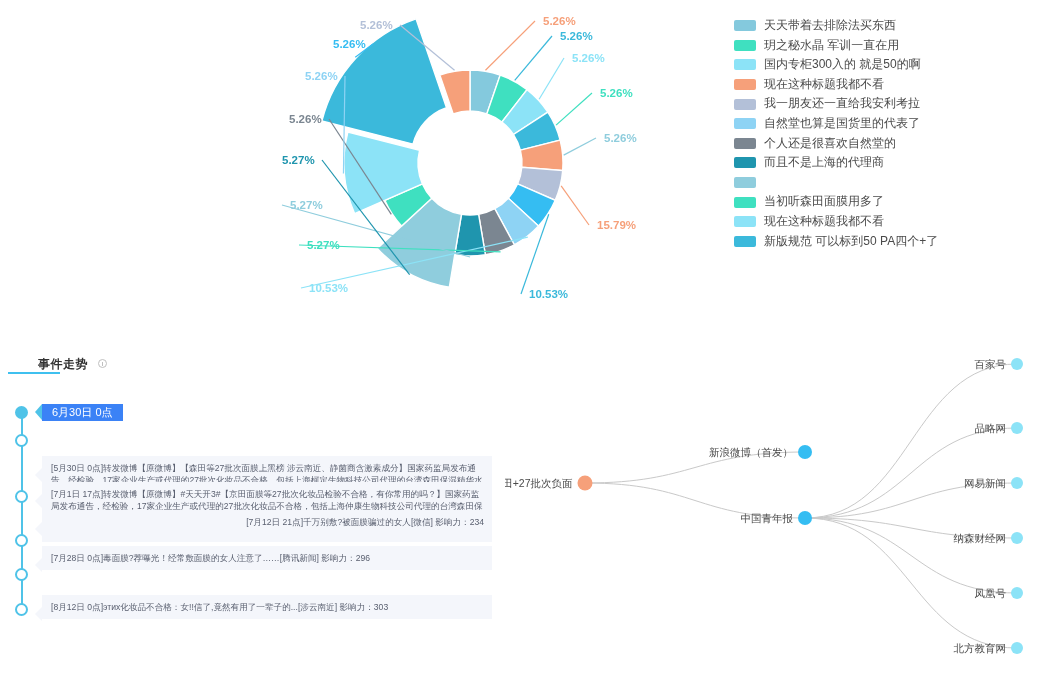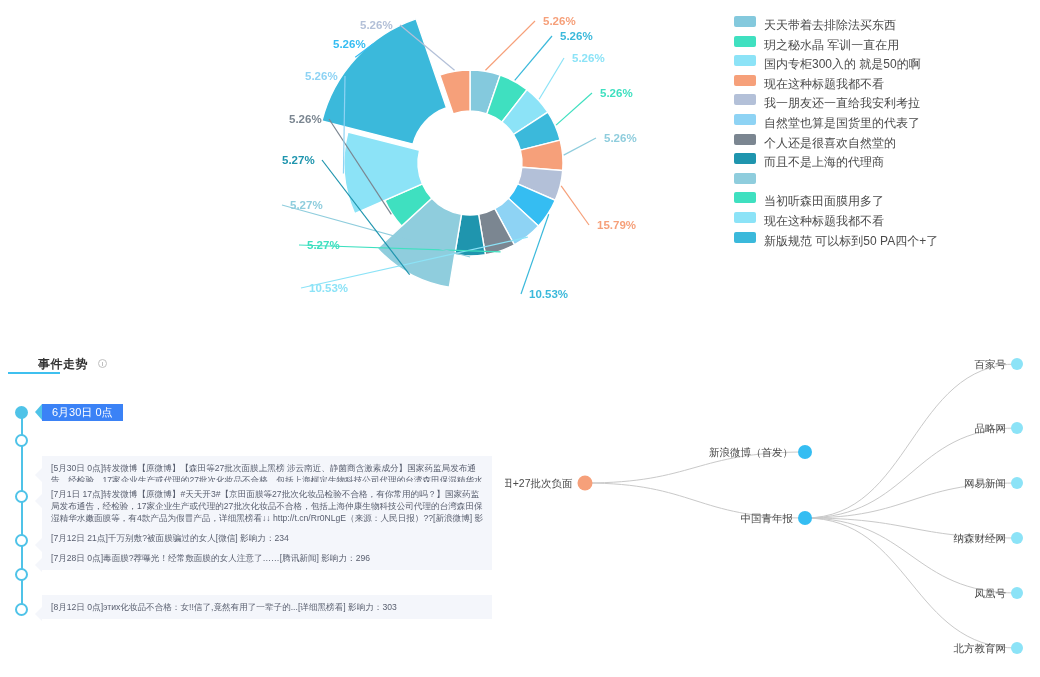--- a/index.html
+++ b/index.html
@@ -22,21 +22,21 @@
 
   .pct-label { font-size: 11.5px; font-weight: 700; }
   .leader { fill:none; stroke-width: 1.2; }
 
   
   #legend {
     position: absolute; left: 722px; top: 16px;
     width: 312px;
   }
   .legend-row {
-    display: flex; 
+    display: flex; align-items: center;
     height: 19.6px;
     padding-left: 12px;
   }
   .legend-swatch {
     width: 22px; height: 11px;
     border-radius: 2px;
     flex: 0 0 auto;
     margin-right: 8px;
   }
   .legend-text {
@@ -268,25 +268,25 @@
     <div id="tl-underline"></div>
     <div id="tl-body">
       <div id="tl-rail" style="height: 203px; top: 34px;"></div>
       <div id="tl-items">
           <div class="tl-badge" style="top: 26px;">6月30日 0点</div>
           <div class="tl-dot" style="top: 28px;"></div>
           <div class="tl-card" style="top: 56px; min-height: 52px; margin-top: 22px;"><span>[5月30日 0点]转发微博【原微博】【森田等27批次面膜上黑榜 涉云南近、静菌商含激素成分】国家药监局发布通告，经检验，17家企业生产或代理的27批次化妆品不合格，包括上海柯定生物科技公司代理的台湾森田保湿精华水嫩面膜等，有4款产品为假冒产品，其中，森田保湿精华水嫩面膜菌落和酵母菌不合格，沁颜芯醉润?更济草萃透沁润补水面膜 ??[新浪微博]</span><span> 影响力：</span><span>427</span></div>
           <div class="tl-dot hollow" style="top: 56px;"></div>
           <div class="tl-card" style="top: 104px; min-height: 40px;"><span>[7月1日 17点]转发微博【原微博】#天天开3#【京田面膜等27批次化妆品检验不合格，有你常用的吗？】国家药监局发布通告，经检验，17家企业生产或代理的27批次化妆品不合格，包括上海仲康生物科技公司代理的台湾森田保湿精华水嫩面膜等，有4款产品为假冒产品，详细黑榜看↓↓ http://t.cn/Rr0NLgE（来源：人民日报）??[新浪微博]</span><span> 影响力：</span><span>310</span></div>
           <div class="tl-dot hollow" style="top: 112px;"></div>
-          <div class="tl-card" style="top: 148px; min-height: 18px;"><span>[7月12日 21点]千万别敷?被面膜骗过的女人[微信]</span><span> 影响力：</span><span>234</span></div>
+          <div class="tl-card" style="top: 132px; min-height: 18px; text-align: right;"><span>[7月12日 21点]千万别敷?被面膜骗过的女人[微信]</span><span> 影响力：</span><span>234</span></div>
           <div class="tl-dot hollow" style="top: 156px;"></div>
           <div class="tl-card" style="top: 168px; min-height: 18px;"><span>[7月28日 0点]毒面膜?荐曝光！经常敷面膜的女人注意了……[腾讯新闻]</span><span> 影响力：</span><span>296</span></div>
           <div class="tl-dot hollow" style="top: 190px;"></div>
-          <div class="tl-card" style="top: 217px; min-height: 18px;"><span>[8月12日 0点]этих化妆品不合格：女!!信了,竟然有用了一辈子的...[详细黑榜看]</span><span> 影响力：</span><span>303</span></div>
+          <div class="tl-card" style="top: 217px; min-height: 18px;"><span>[8月12日 0点]этих化妆品不合格：女!!信了,竟然有用了一辈子的...[涉云南近]</span><span> 影响力：</span><span>303</span></div>
           <div class="tl-dot hollow" style="top: 225px;"></div>
         </div>
     </div>
   </div>
 
   <div id="tree-panel">
     <svg id="tree-svg" width="535" height="337" viewBox="0 0 535 337">
       <g id="tree-links">
           <path d="M80,143 C190,143 190,112 300,112" fill="none" stroke="#c9c9c9" stroke-width="1"></path>
           <path d="M80,143 C190,143 190,178 300,178" fill="none" stroke="#c9c9c9" stroke-width="1"></path>

